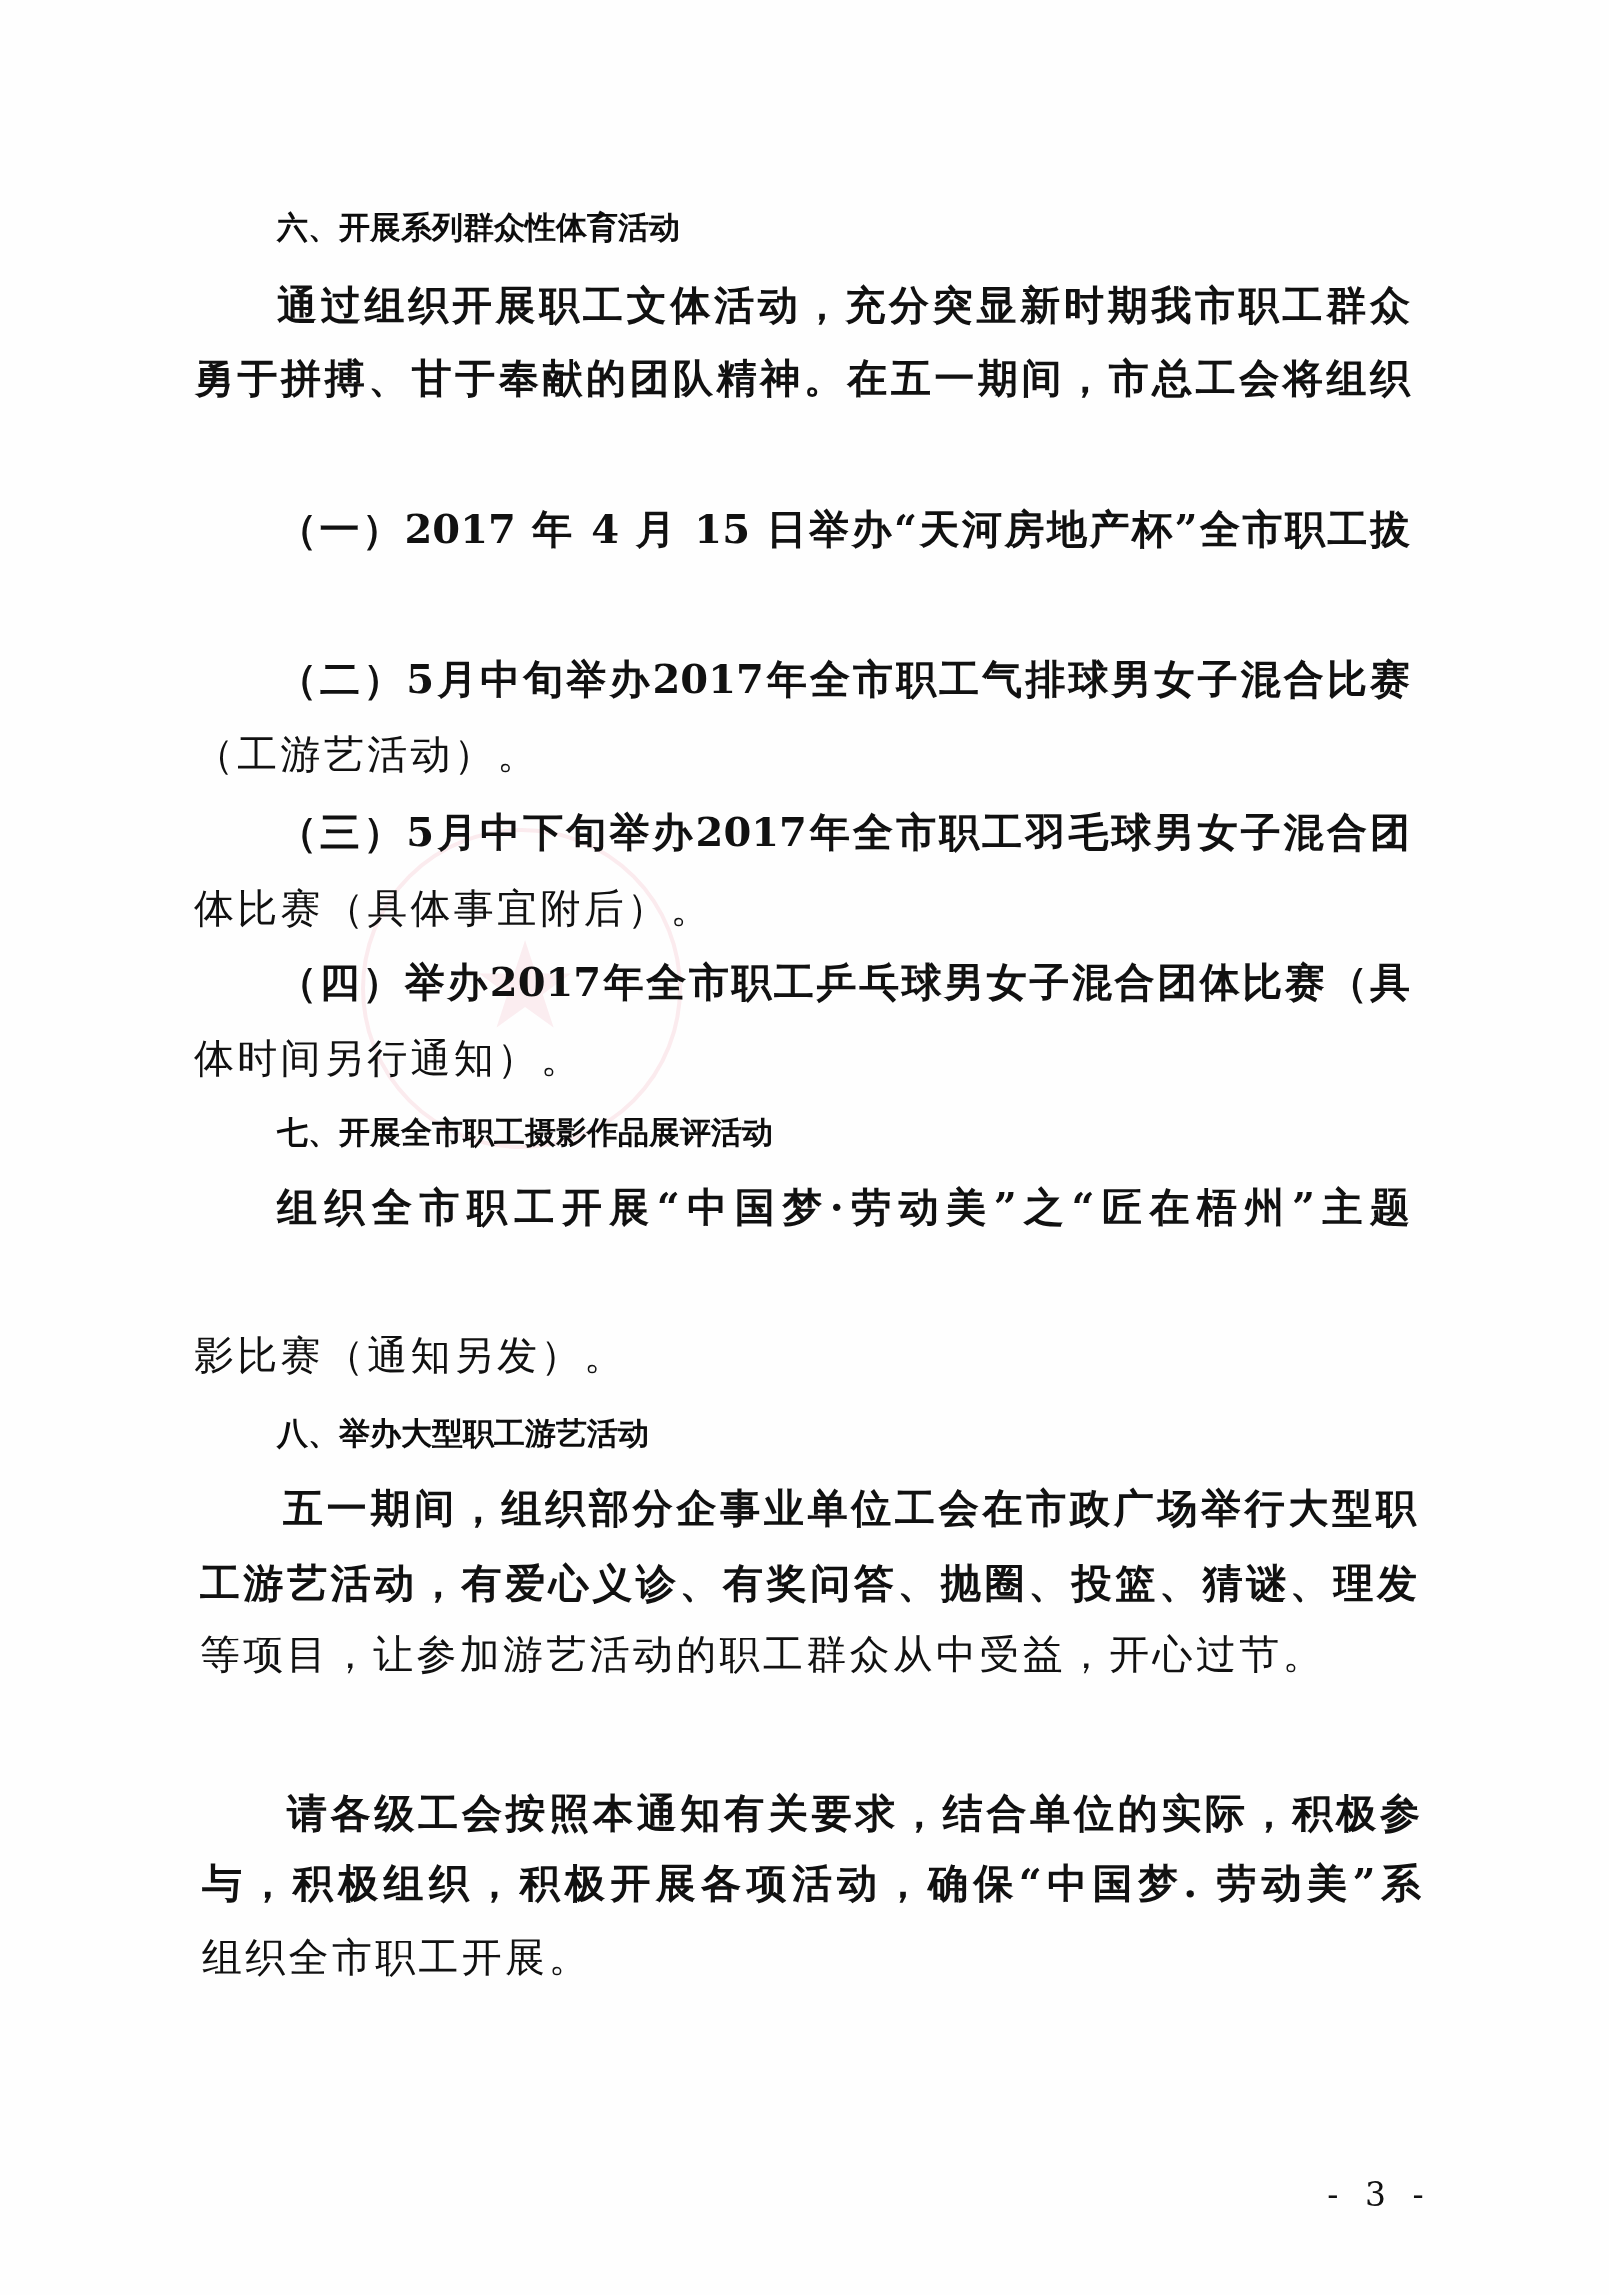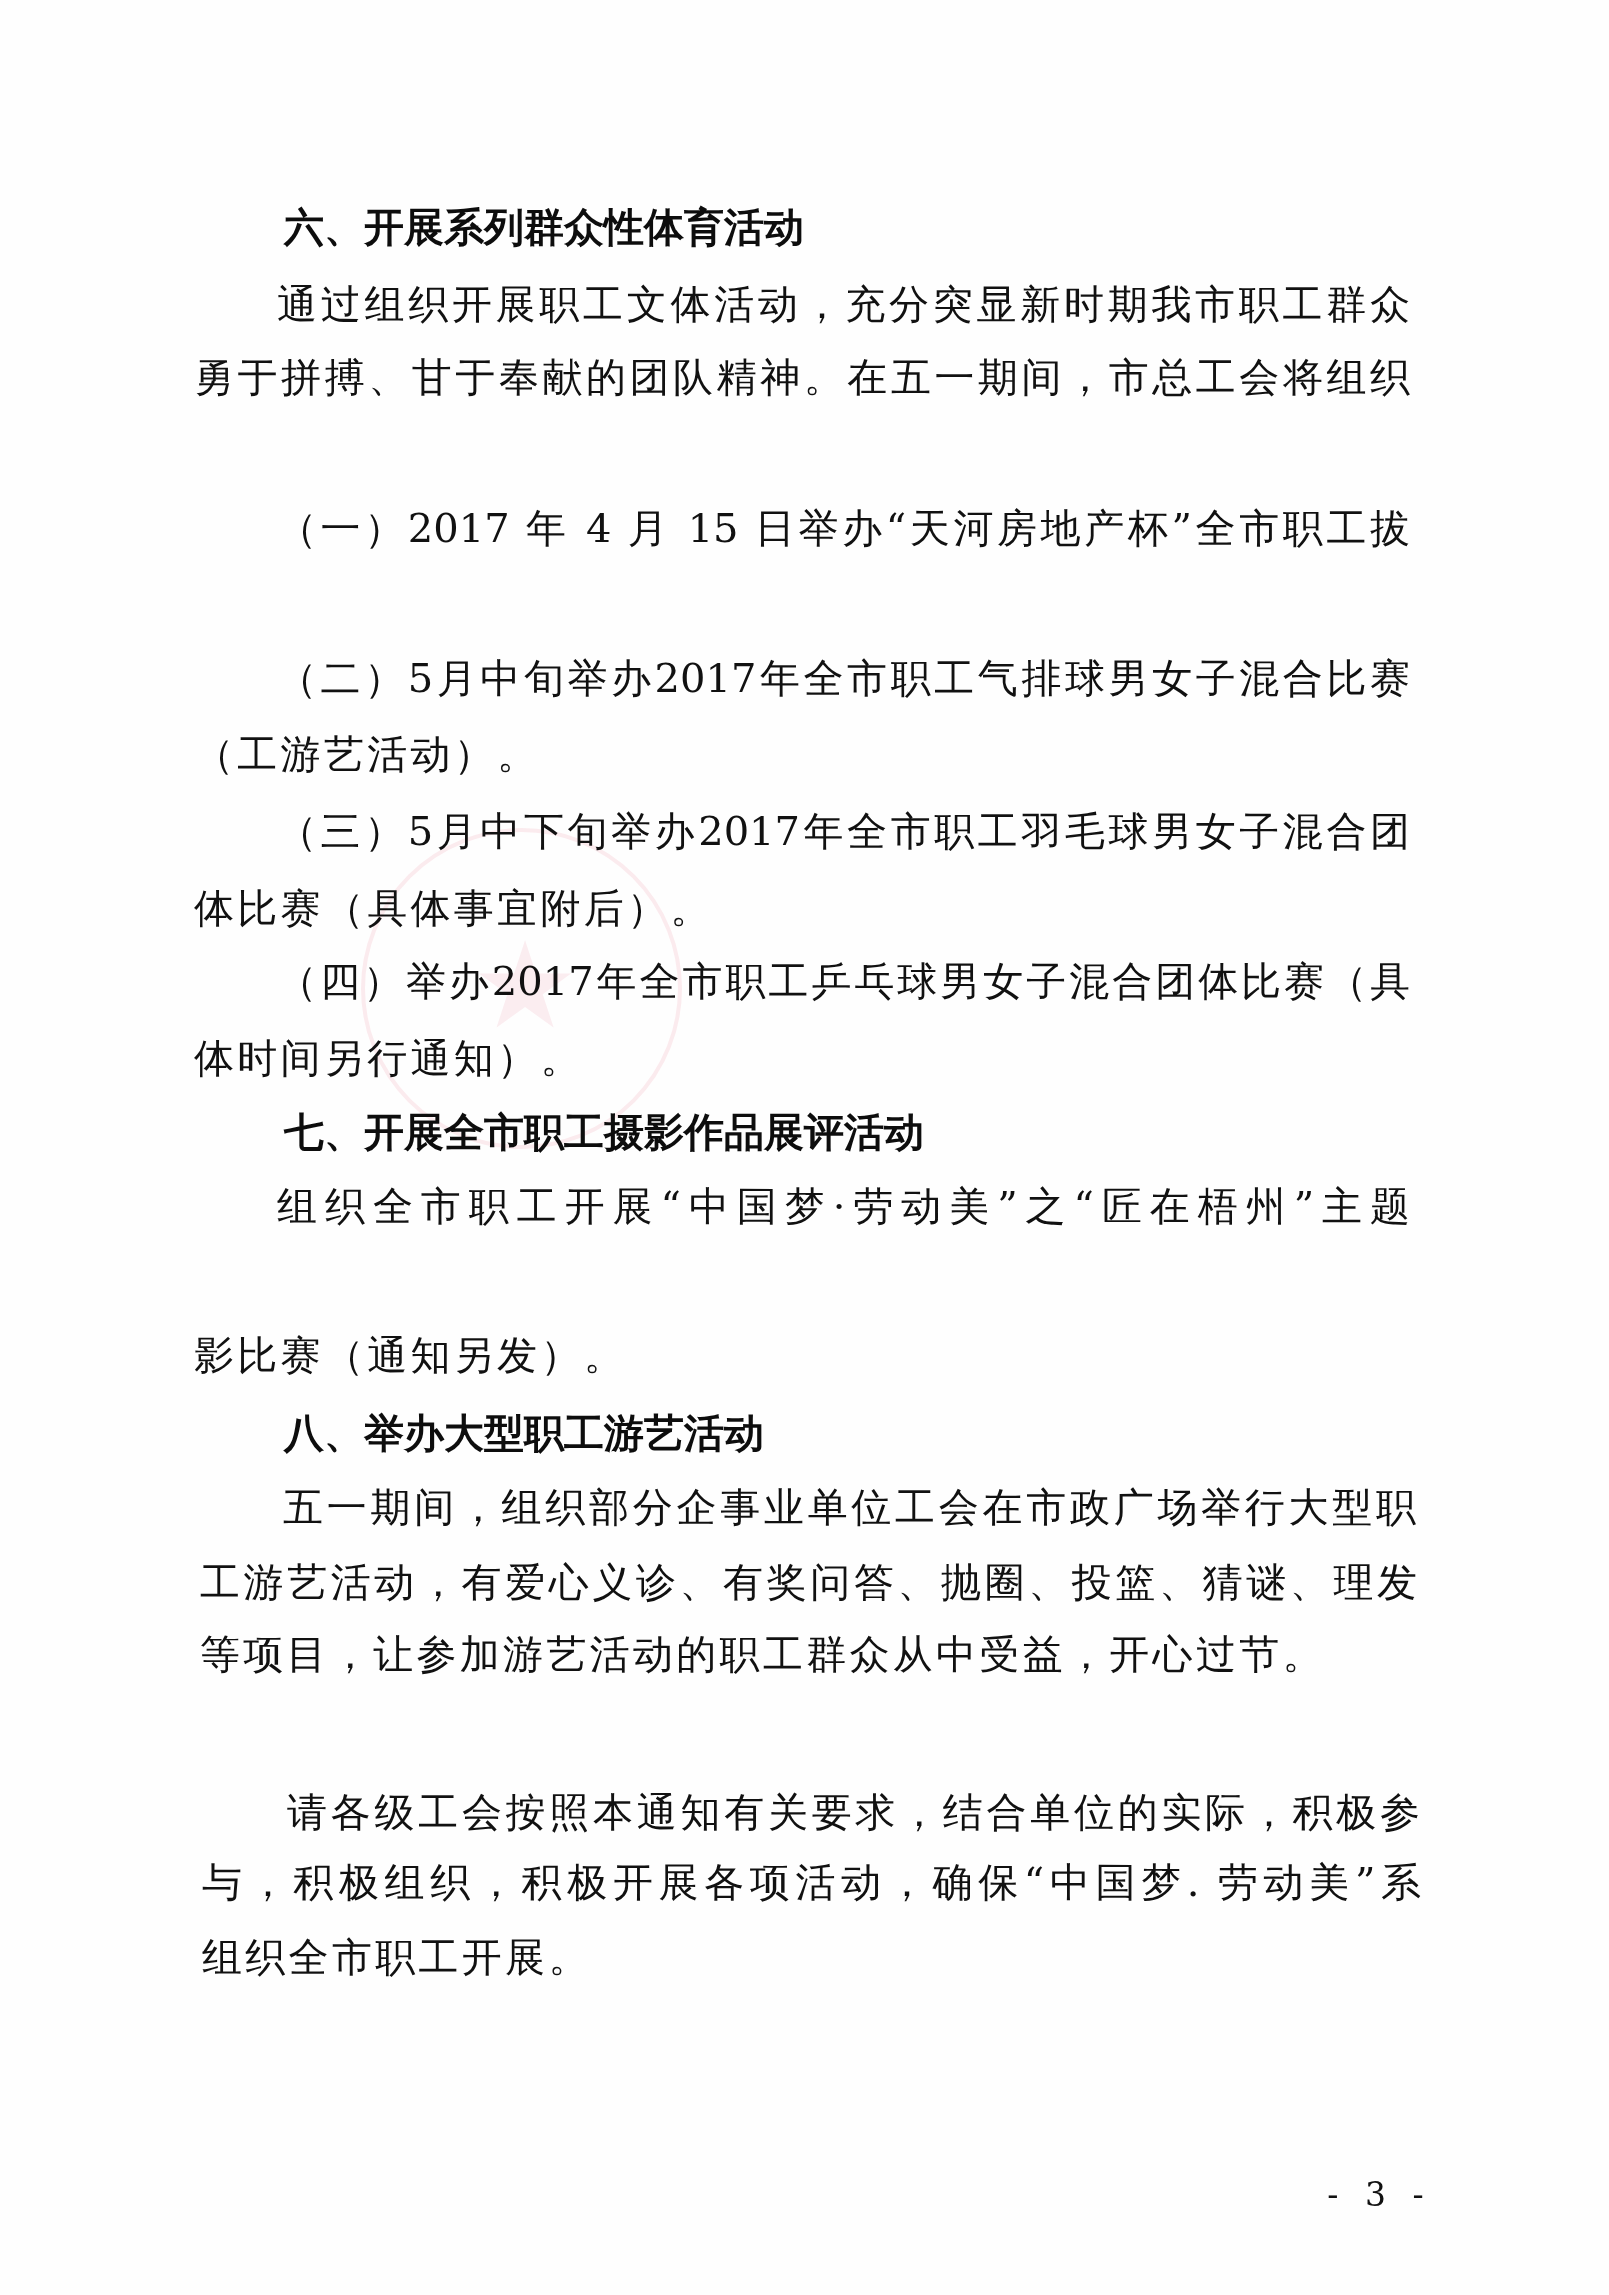--- a/index.html
+++ b/index.html
@@ -16,26 +16,26 @@
   .stamp-star {
     position: absolute; left: 100px; top: 94px; width: 120px; height: 120px;
     color: rgba(236, 150, 165, 0.16); font-size: 120px; line-height: 120px;
     text-align: center; font-family: "DejaVu Sans", sans-serif;
   }
   .line {
     position: absolute; height: 73px; line-height: 73px;
     font-family: "DejaVu Serif", serif; font-size: 40px; color: #111111;
     white-space: nowrap; overflow: visible;
   }
-  .line.just { text-align: justify; text-align-last: justify; }
+  .line.just { text-align: justify; text-align-last: justify; font-weight: bold; }
   .line.body { left: 194px; width: 1216px; }
   .line.indent { left: 277px; width: 1133px; }
   .line.heading {
-    left: 284px; width: 1133px;
-    font-family: "DejaVu Sans", sans-serif; font-weight: bold; font-size: 40px;
+    left: 277px; width: 1133px;
+    font-family: "DejaVu Sans", sans-serif; font-weight: bold; font-size: 31px;
     color: #0d0d0d;
   }
   .line.last { letter-spacing: 3.3px; }
   .pagenum {
     position: absolute; left: 1326px; top: 2175px; width: 107px; height: 40px;
     line-height: 40px; text-align: center;
     font-family: "DejaVu Serif", serif; font-size: 33px; color: #111111;
     letter-spacing: 8px;
   }
 </style>

